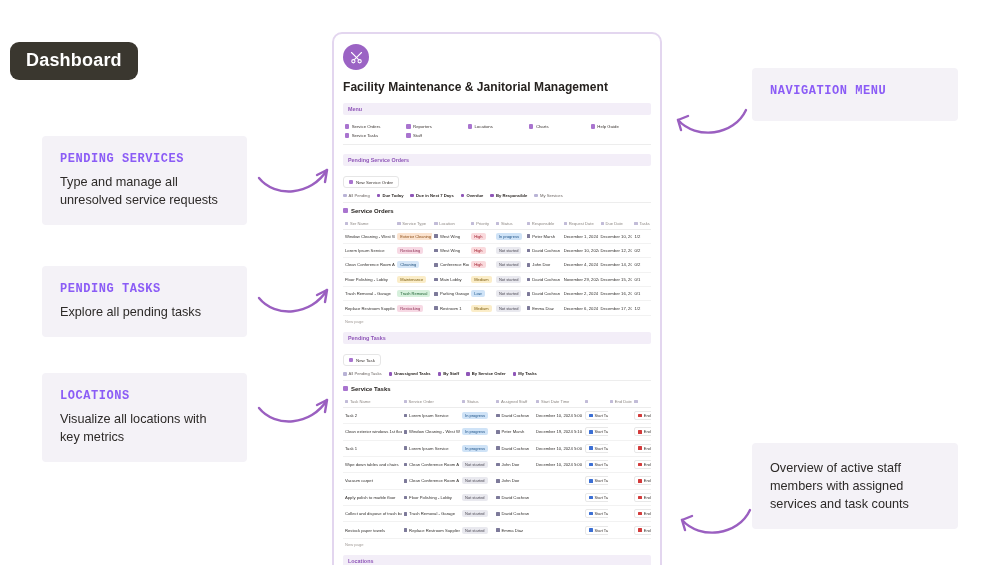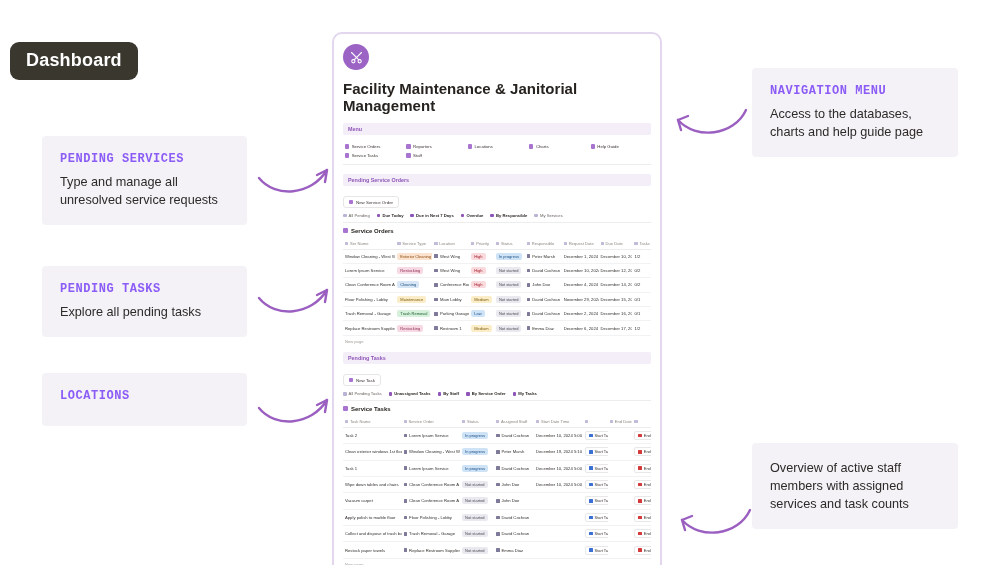--- a/index.html
+++ b/index.html
@@ -58,21 +58,21 @@
 
   .logo {
     width: 26px; height: 26px; border-radius: 50%;
     background: #9b63c4;
     display: flex; align-items: center; justify-content: center;
     margin-bottom: 10px;
   }
   .logo svg { display: block; }
 
   .app-title {
-    font-size: 15px; font-weight: 700; color: #26221f;
+    font-size: 12px; font-weight: 700; color: #26221f;
     margin-bottom: 9px; letter-spacing: .05px;
   }
 
   .sec-head {
     background: #f3eef8; color: #8f56b8;
     font-size: 5.4px; font-weight: 700;
     padding: 3px 5px; border-radius: 2px;
     margin-bottom: 4px;
   }
 
@@ -152,24 +152,24 @@
   <div class="anno" id="anno-pending-services">
     <h3>PENDING SERVICES</h3>
     <p>Type and manage all unresolved service requests</p>
   </div>
   <div class="anno" id="anno-pending-tasks">
     <h3>PENDING TASKS</h3>
     <p>Explore all pending tasks</p>
   </div>
   <div class="anno" id="anno-locations">
     <h3>LOCATIONS</h3>
+    <p>Visualize all locations with key metrics</p>
   </div>
   <div class="anno" id="anno-navigation-menu">
     <h3>NAVIGATION MENU</h3>
-    <p>Access to the databases, charts and help guide page</p>
   </div>
   <div class="anno" id="anno-active-staff">
     <p>Overview of active staff members with assigned services and task counts</p>
   </div>
 
   <svg class="arrow" style="left:255px; top:128px;" width="82" height="48">
     <path d="M4,22 C20,42 56,40 72,14" stroke="#9a5fc0" stroke-width="2.4" fill="none" stroke-linecap="round"></path>
     <path d="M72,14 L62,19 M72,14 L70,26" stroke="#9a5fc0" stroke-width="2.4" fill="none" stroke-linecap="round"></path>
   </svg>
   <svg class="arrow" style="left:255px; top:248px;" width="82" height="48">

